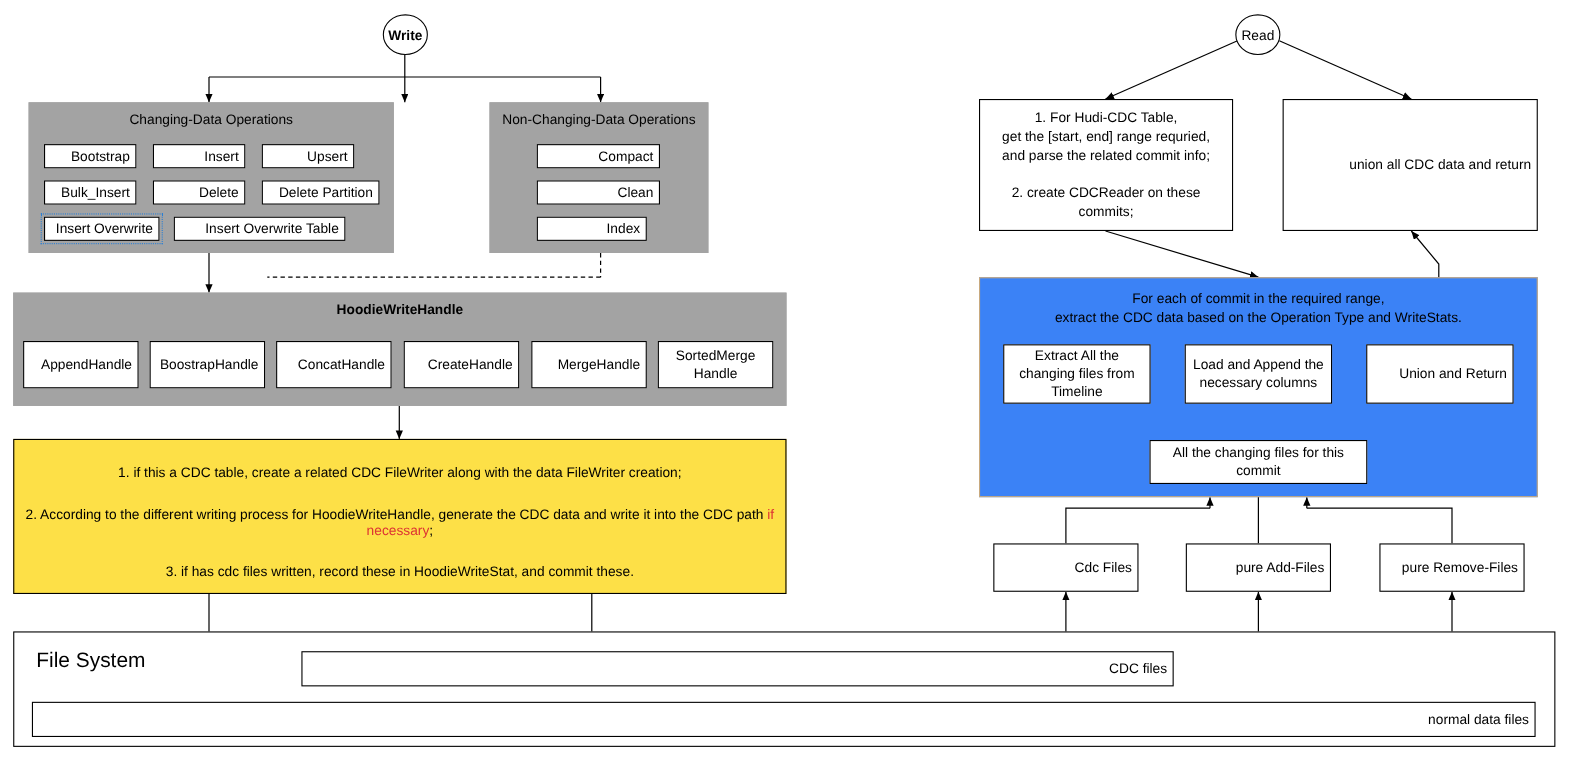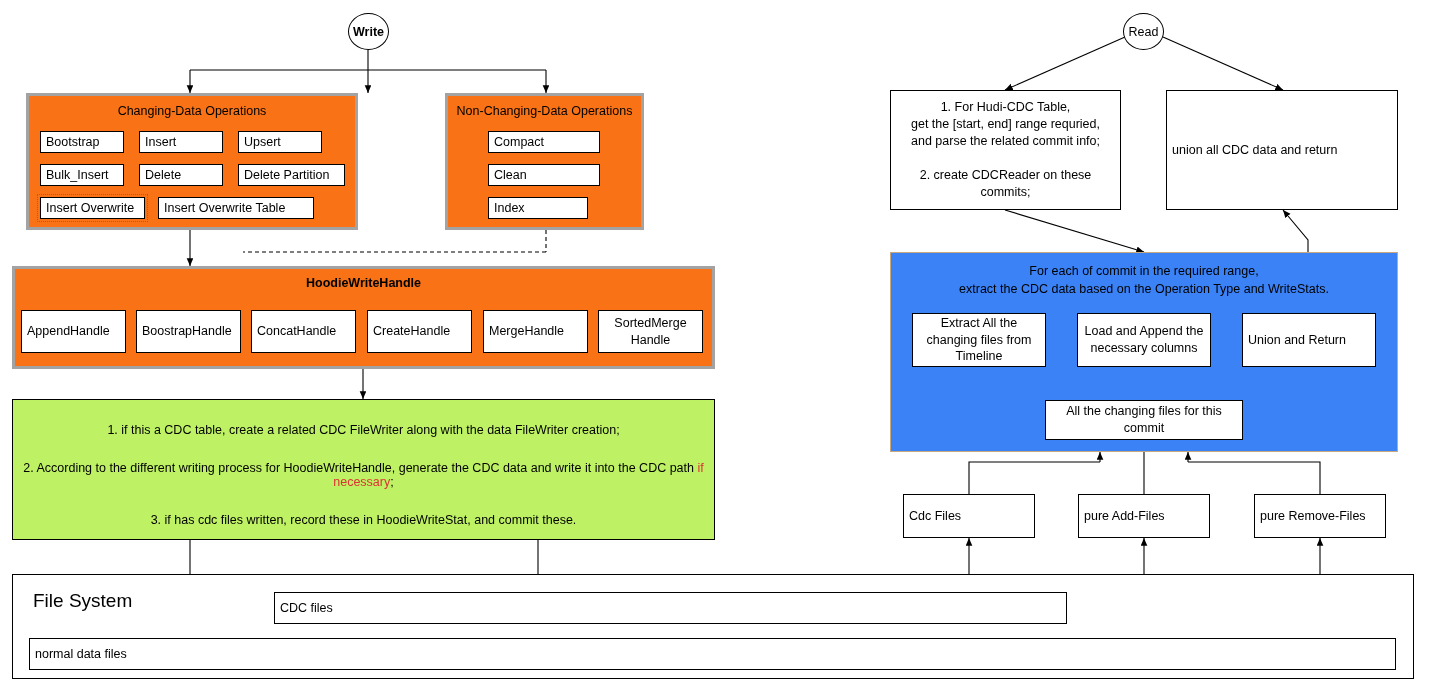--- a/index.html
+++ b/index.html
@@ -12,30 +12,30 @@
     position: relative;
     overflow: hidden;
   }
   #canvas { position:absolute; left:0; top:0; width:1429px; height:693px; }
   svg.edges { position:absolute; left:0; top:0; width:1429px; height:693px; pointer-events:none; }
 
   .node {
     position:absolute;
     border:1px solid #000;
     background:#fff;
-    display:flex; align-items:center; justify-content:flex-start;
+    display:flex; align-items:center; justify-content:flex-end;
     text-align:center;
     font-size:12.5px;
     line-height:1.35;
     padding:3px 5px;
   }
   .group {
     position:absolute;
-    border:3px solid #a3a3a3;
-    background:#f97316;
+    border:1px solid #a3a3a3;
+    background:#a3a3a3;
   }
   .group-title {
     position:absolute;
     left:0; right:0;
     text-align:center;
     font-size:12.5px;
   }
   .circle {
     position:absolute;
     border:1px solid #000;
@@ -49,21 +49,21 @@
     outline:1px dotted #2a7fd4;
     outline-offset:2px;
   }
   .handles-title {
     position:absolute; left:0; right:0; top:7px;
     text-align:center; font-size:12.5px;font-weight:bold;
   }
   .notes {
     position:absolute;
     border:1px solid #000;
-    background:#bef264;
+    background:#fde047;
     font-size:12.5px;
     text-align:center;
   }
   .notes p { margin:0; padding:0; }
   .red { color:#d33; }
   .fs-box {
     position:absolute;
     border:1px solid #000;
     background:#fff;
   }

